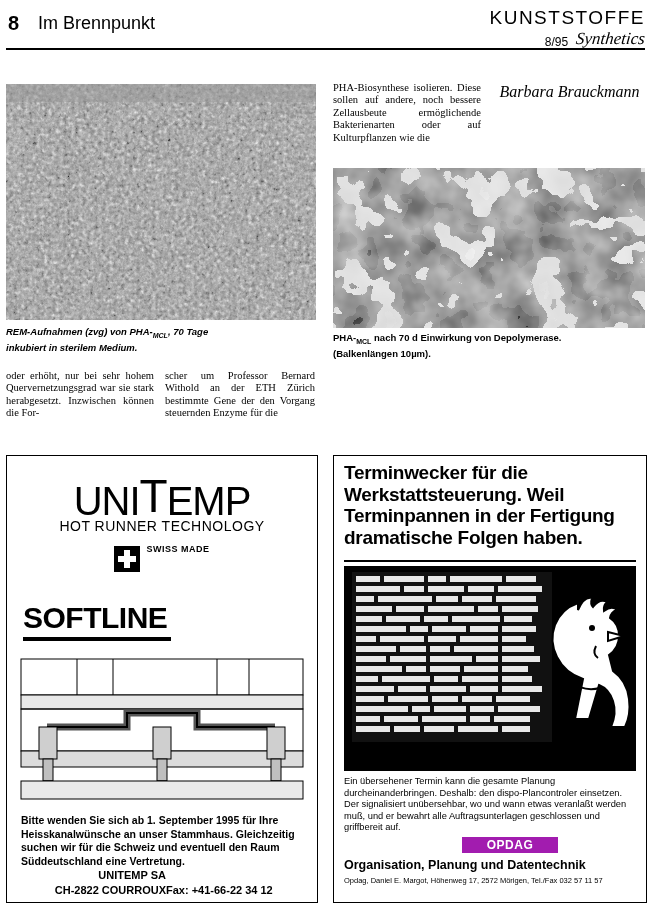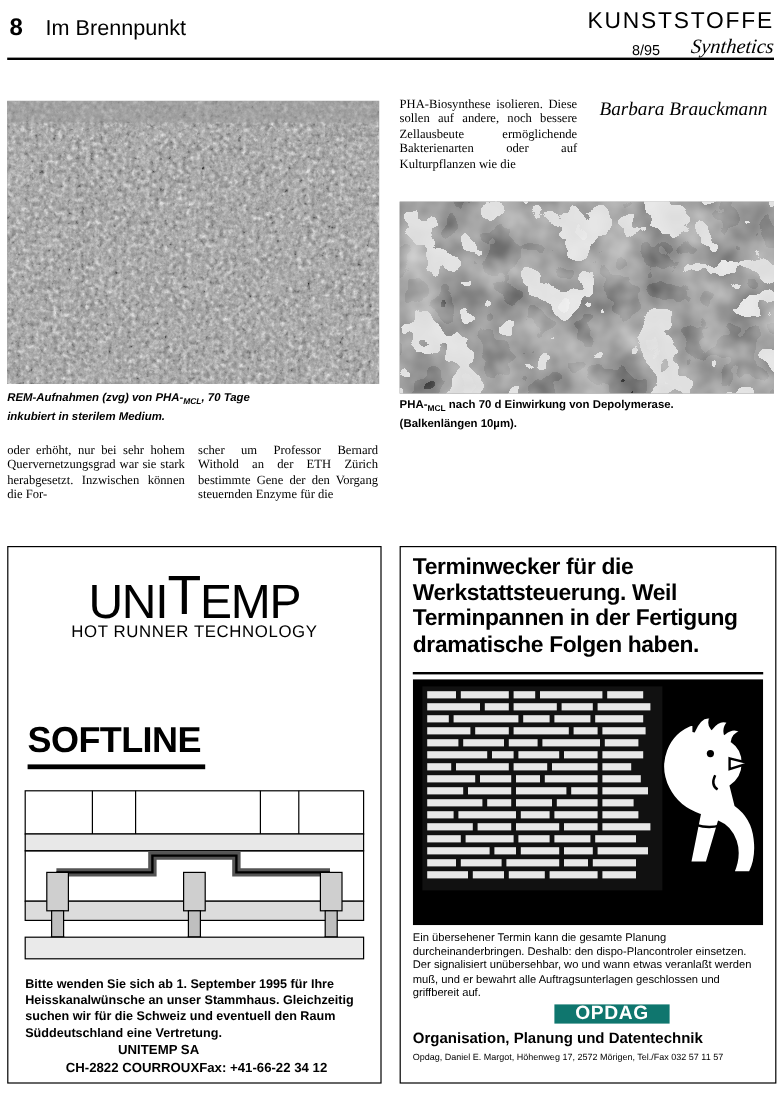--- a/index.html
+++ b/index.html
@@ -25,21 +25,21 @@
     font-family:"Liberation Sans", sans-serif;
     font-size:18px; font-weight:400;
   }
   .masthead { position:absolute; right:6px; top:8px; text-align:right; }
   .masthead .k {
     font-family:"Liberation Sans", sans-serif;
     font-size:19px; letter-spacing:1.5px; font-weight:400;
     line-height:20px;
   }
   .masthead .row2 {
-    display:flex; align-items:flex-end; justify-content:flex-end; gap:26px;
+    display:flex; align-items:flex-end; justify-content:flex-end; gap:8px;
     margin-top:1px;
   }
   .masthead .issue {
     font-family:"Liberation Sans", sans-serif;
     font-size:12px;
   }
   .masthead .synth {
     font-family:"Liberation Serif", serif;
     font-style:italic; font-size:17px;
     transform:skewX(-6deg);
@@ -157,23 +157,23 @@
     position:absolute; left:10px; top:104px; width:292px; height:2px; background:#000;
   }
   .opdag-img { position:absolute; left:10px; top:110px; width:292px; height:205px; background:#fff; overflow:hidden; }
   .opdag-body {
     position:absolute; left:10px; top:320px; width:292px;
     font-family:"Liberation Sans", sans-serif;
     font-size:9.3px; line-height:11.6px;
   }
   .opdag-logo {
     position:absolute; left:128px; top:381px; width:96px; height:16px;
-    background:#0f766e; color:#fff;
-    font-family:"Liberation Sans", sans-serif;
-    font-size:16px; font-weight:700; letter-spacing:0.5px;
+    background:#a21caf; color:#fff;
+    font-family:"Liberation Sans", sans-serif;
+    font-size:12px; font-weight:700; letter-spacing:0.5px;
     text-align:center; line-height:16px;
   }
   .opdag-tag {
     position:absolute; left:10px; top:402px; width:292px;
     font-family:"Liberation Sans", sans-serif;
     font-size:12.5px; font-weight:700;
   }
   .opdag-fine {
     position:absolute; left:10px; top:420px; width:292px;
     font-family:"Liberation Sans", sans-serif;
@@ -263,20 +263,24 @@
     <div>oder erhöht, nur bei sehr hohem Quervernetzungsgrad war sie stark herabgesetzt. Inzwischen können die For-</div>
   </div>
   <div class="mcol mcol-b">
     <div>scher um Professor Bernard Withold an der ETH Zürich bestimmte Gene der den Vorgang steuernden Enzyme für die</div>
   </div>
 
   <div class="ad ad-left">
     <div class="unitemp-logo"><span>UNI</span><span class="t-tall">T</span><span>EMP</span></div>
     <div class="unitemp-sub">HOT RUNNER TECHNOLOGY</div>
 
+    <div class="swiss-wrap">
+      <span class="swiss-cross"></span>
+      <span class="swiss-made">SWISS MADE</span>
+    </div>
 
     <div class="softline">
       <span>SOFTLINE</span>
       <span class="rule"></span>
     </div>
 
     <svg class="mold-img" viewBox="0 0 290 155">
       <g stroke="#000" fill="none" stroke-width="1">
         <rect x="4" y="8" width="282" height="36"></rect>
         <rect x="4" y="44" width="282" height="14" fill="#e8e8e8"></rect>

